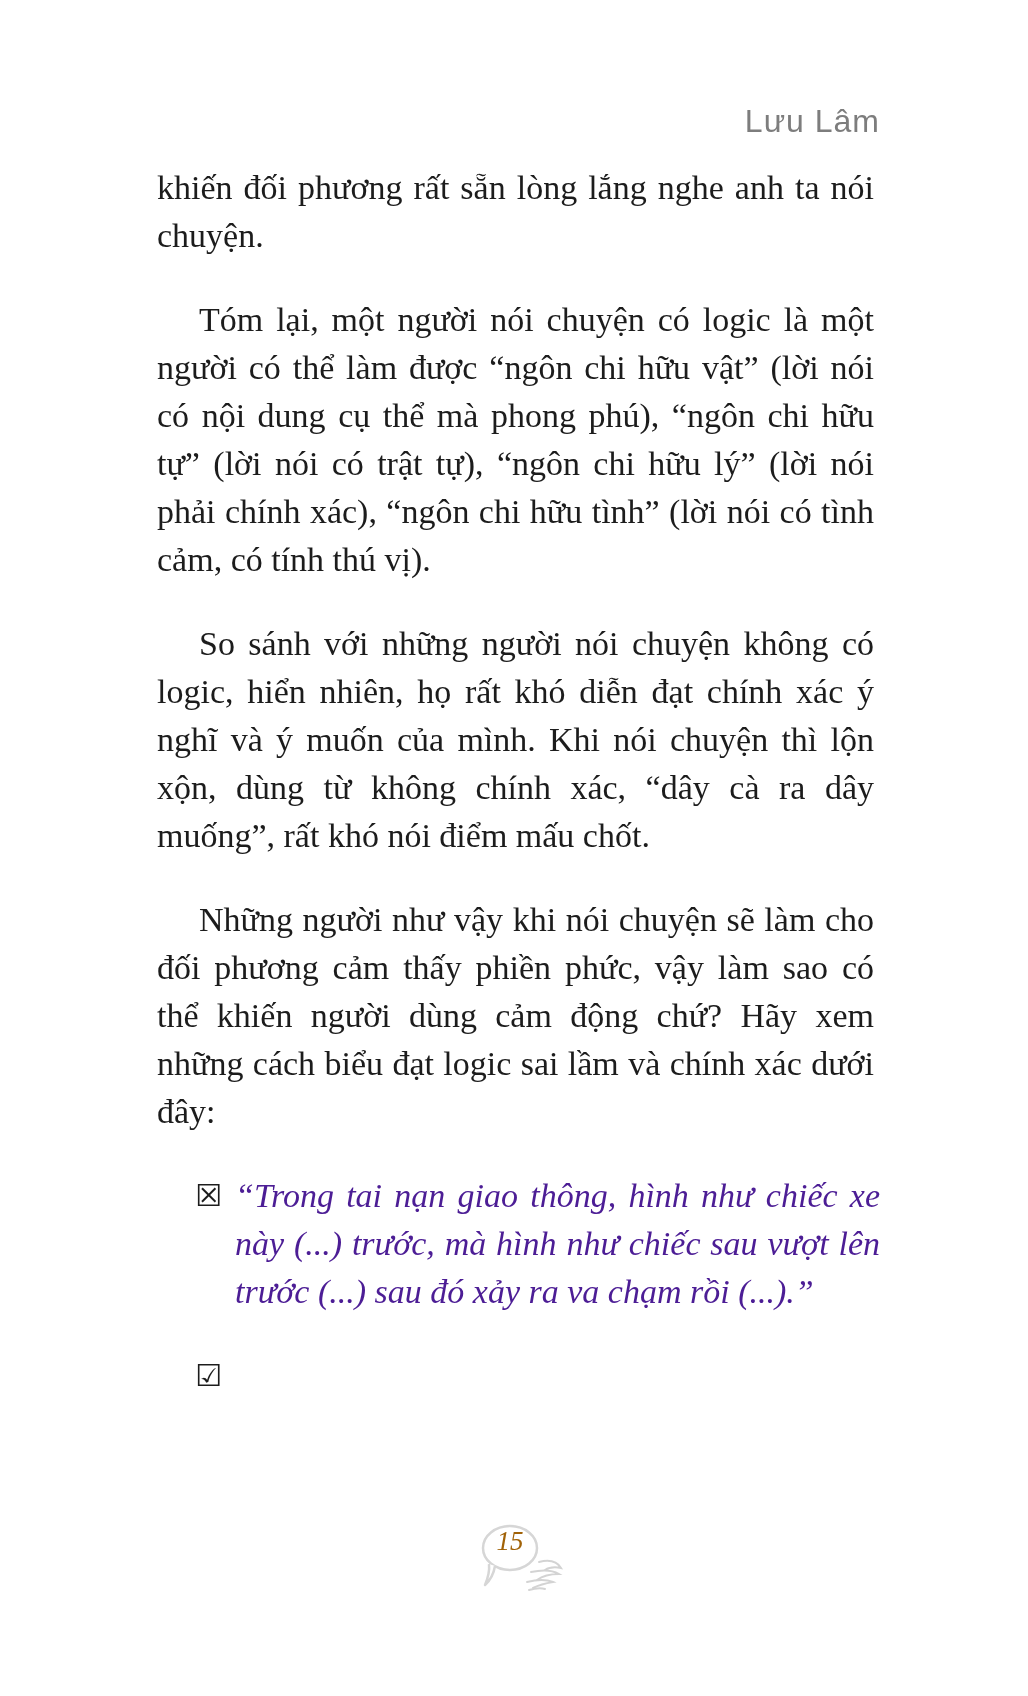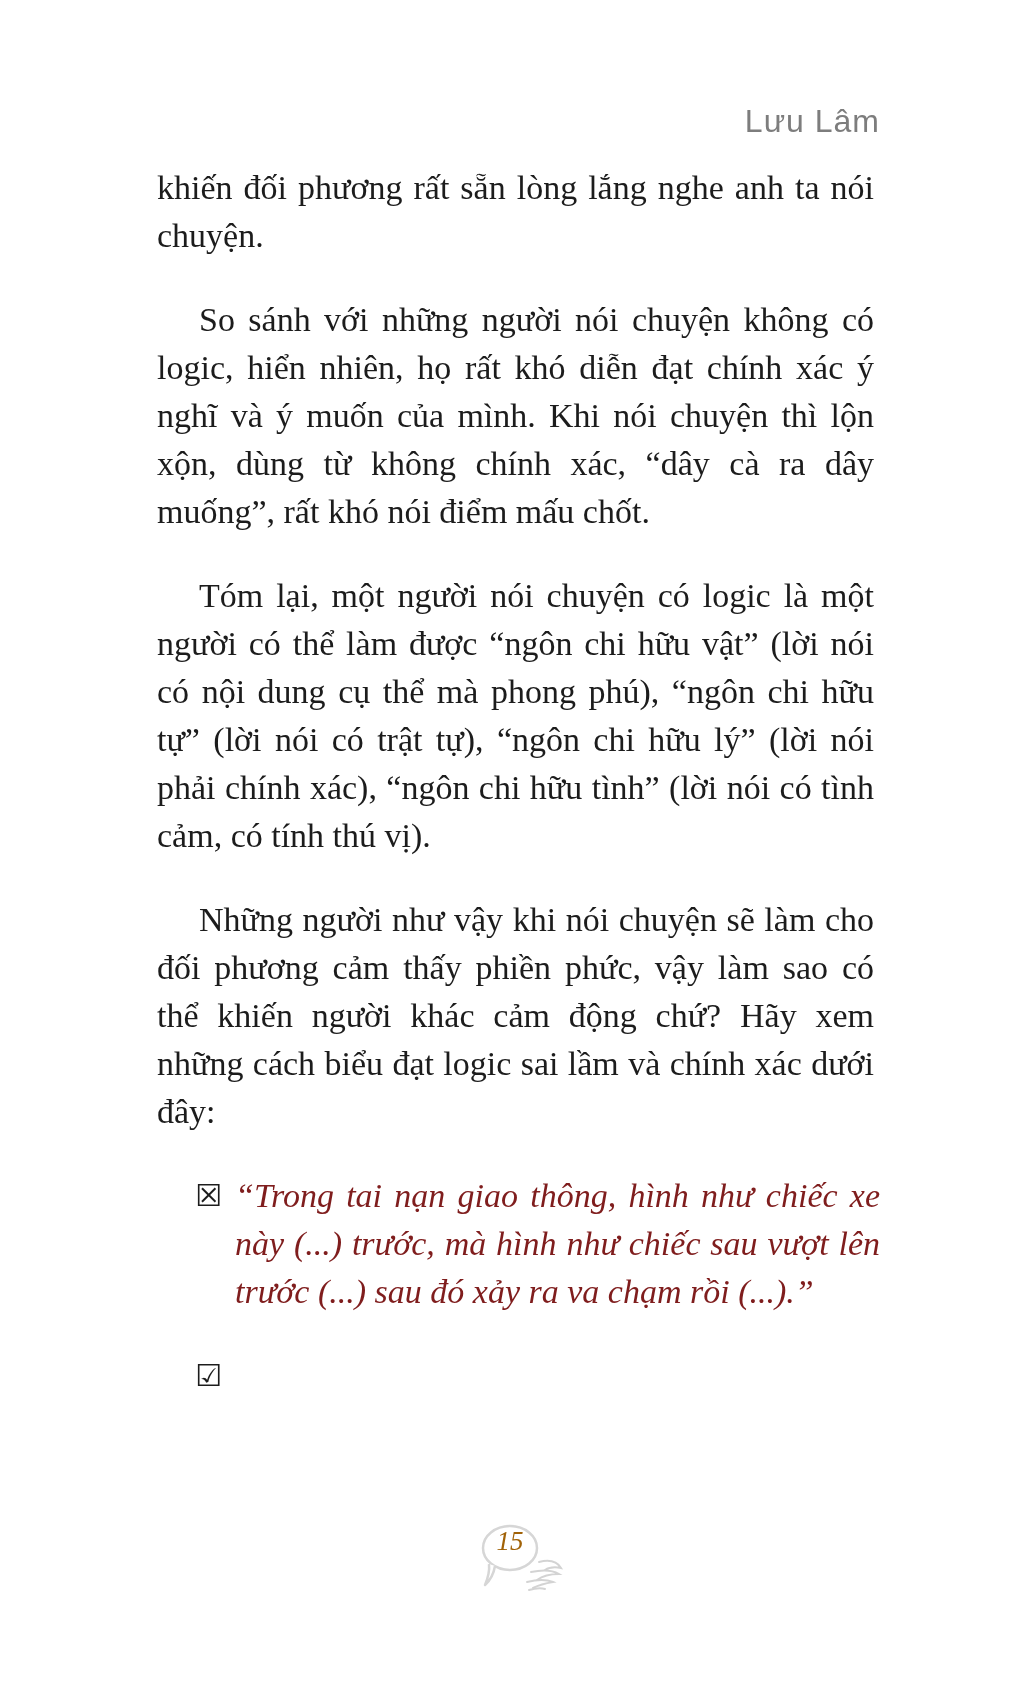--- a/index.html
+++ b/index.html
@@ -48,21 +48,21 @@
     font-size: 30px;
     line-height: 48px;
     color: #1c1c1c;
   }
   .list-item .example-text {
     flex: 1;
     font-size: 34px;
     line-height: 48px;
     font-style: italic;
     text-align: justify;
-    color: #7f1d1d;
+    color: #4c1d95;
   }
   .footer {
     position: absolute;
     top: 1518px;
     left: 0;
     width: 100%;
     display: flex;
     justify-content: center;
   }
   .bubble-wrap {
@@ -88,23 +88,23 @@
 <body>
 
 <div class="page">
 
   <div class="running-header">
     <span>Lưu Lâm</span>
   </div>
 
   <div class="content">
     <p class="body-par">khiến đối phương rất sẵn lòng lắng nghe anh ta nói chuyện.</p>
+    <p class="body-par indent">Tóm lại, một người nói chuyện có logic là một người có thể làm được “ngôn chi hữu vật” (lời nói có nội dung cụ thể mà phong phú), “ngôn chi hữu tự” (lời nói có trật tự), “ngôn chi hữu lý” (lời nói phải chính xác), “ngôn chi hữu tình” (lời nói có tình cảm, có tính thú vị).</p>
     <p class="body-par indent">So sánh với những người nói chuyện không có logic, hiển nhiên, họ rất khó diễn đạt chính xác ý nghĩ và ý muốn của mình. Khi nói chuyện thì lộn xộn, dùng từ không chính xác, “dây cà ra dây muống”, rất khó nói điểm mấu chốt.</p>
-    <p class="body-par indent">Tóm lại, một người nói chuyện có logic là một người có thể làm được “ngôn chi hữu vật” (lời nói có nội dung cụ thể mà phong phú), “ngôn chi hữu tự” (lời nói có trật tự), “ngôn chi hữu lý” (lời nói phải chính xác), “ngôn chi hữu tình” (lời nói có tình cảm, có tính thú vị).</p>
-    <p class="body-par indent">Những người như vậy khi nói chuyện sẽ làm cho đối phương cảm thấy phiền phức, vậy làm sao có thể khiến người khác cảm động chứ? Hãy xem những cách biểu đạt logic sai lầm và chính xác dưới đây:</p>
+    <p class="body-par indent">Những người như vậy khi nói chuyện sẽ làm cho đối phương cảm thấy phiền phức, vậy làm sao có thể khiến người dùng cảm động chứ? Hãy xem những cách biểu đạt logic sai lầm và chính xác dưới đây:</p>
 
     <div class="example-list">
       <div class="list-item">
         <span class="marker">☒</span>
         <span class="example-text">“Trong tai nạn giao thông, hình như chiếc xe này (...) trước, mà hình như chiếc sau vượt lên trước (...) sau đó xảy ra va chạm rồi (...).”</span>
       </div>
       <div class="list-item">
         <span class="marker">☑</span>
       </div>
     </div>

